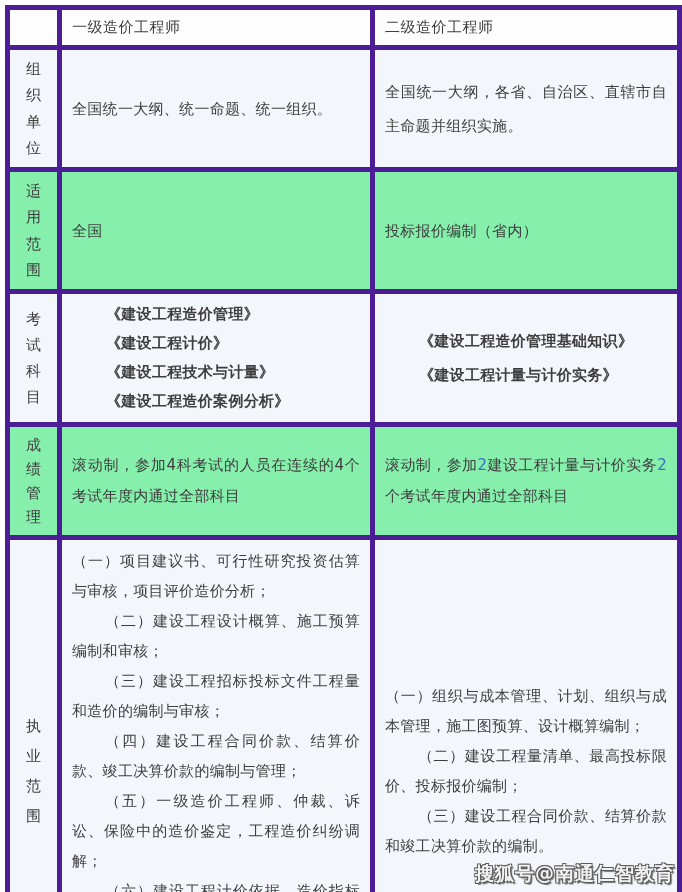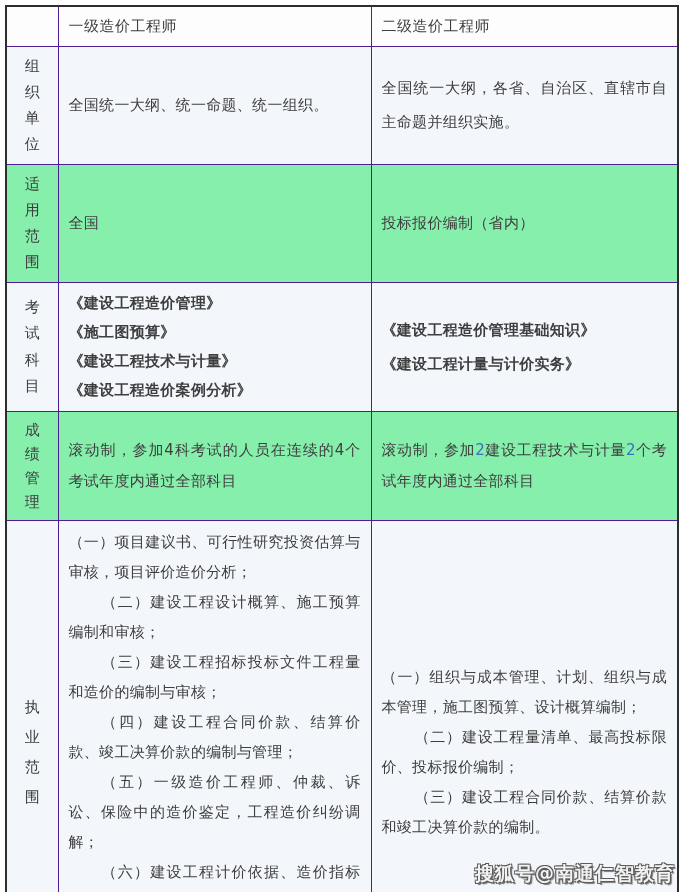--- a/index.html
+++ b/index.html
@@ -18,21 +18,21 @@
     position: absolute;
     top: 5px;
     left: 5px;
     width: 672px;
     border-collapse: collapse;
     table-layout: fixed;
     border: 2px solid #2e2e2e;
     background: #fdfdfe;
   }
   table.cmp th, table.cmp td {
-    border: 1px solid #4c1d95;
+    border: 5px solid #4c1d95;
     vertical-align: middle;
     color: #3e3e3e;
     font-size: 15px;
     font-weight: normal;
     padding: 6px 10px;
     box-sizing: border-box;
   }
   tr.tint th, tr.tint td { background: #f3f6fb; }
   tr.plain th, tr.plain td { background: #86efac; }
   tr.head th { background: #fdfdfe; }
@@ -60,20 +60,21 @@
   .para {
     line-height: 32px;
     text-align: justify;
     letter-spacing: 0.3px;
   }
   .single { text-align: left; }
   .titles div {
     line-height: 29px;
     font-weight: bold;
     letter-spacing: 0.3px;
+    margin-left: 34px;
   }
   .paras div {
     line-height: 30px;
     text-align: justify;
     letter-spacing: 0.3px;
   }
   .paras div:not(:first-child) { text-indent: 2.2em; }
   .accent { font-weight: normal; }
   .watermark {
     position: absolute;
@@ -134,42 +135,42 @@
         </td>
       </tr>
 
       <tr class="tint r-subj">
         <th>
           <div class="vlabel">考试科目</div>
         </th>
         <td>
           <div class="titles">
             <div>《建设工程造价管理》</div>
-            <div>《施工图预算》</div>
+            <div>《建设工程计价》</div>
             <div>《建设工程技术与计量》</div>
             <div>《建设工程造价案例分析》</div>
           </div>
         </td>
         <td>
           <div class="titles" style="line-height:34px">
             <div style="line-height:34px">《建设工程造价管理基础知识》</div>
             <div style="line-height:34px">《建设工程计量与计价实务》</div>
           </div>
         </td>
       </tr>
 
       <tr class="plain r-score">
         <th>
           <div class="vlabel" style="line-height:1.6">成绩管理</div>
         </th>
         <td>
           <div class="para" style="line-height:31px">滚动制，参加4科考试的人员在连续的4个考试年度内通过全部科目</div>
         </td>
         <td>
-          <div class="para" style="line-height:31px"><span>滚动制，参加</span><span class="accent" style="color: rgb(58, 111, 196);">2</span><span>建设工程技术与计量</span><span class="accent" style="color: rgb(58, 111, 196);">2</span><span>个考试年度内通过全部科目</span></div>
+          <div class="para" style="line-height:31px"><span>滚动制，参加</span><span class="accent" style="color: rgb(58, 111, 196);">2</span><span>建设工程计量与计价实务</span><span class="accent" style="color: rgb(58, 111, 196);">2</span><span>个考试年度内通过全部科目</span></div>
         </td>
       </tr>
 
       <tr class="tint r-prac">
         <th>
           <div class="vlabel" style="line-height:2">执业范围</div>
         </th>
         <td>
           <div class="paras">
             <div>（一）项目建议书、可行性研究投资估算与审核，项目评价造价分析；</div>

